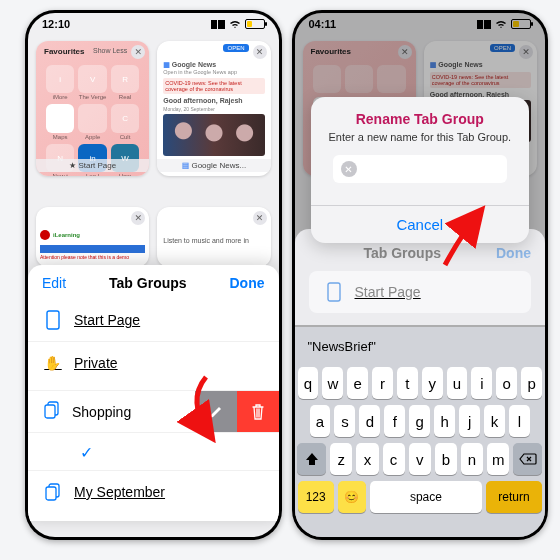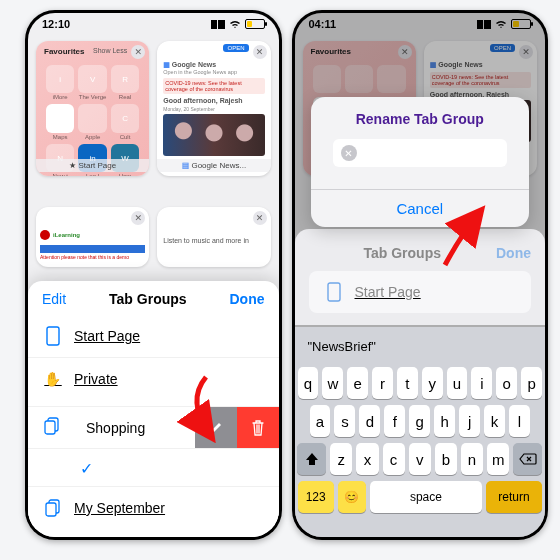--- a/index.html
+++ b/index.html
@@ -96,21 +96,21 @@
   .newsimg::before{content:"";position:absolute;inset:0;background:radial-gradient(circle at 20% 40%,#caa 8px,transparent 9px),radial-gradient(circle at 50% 45%,#caa 8px,transparent 9px),radial-gradient(circle at 80% 45%,#caa 8px,transparent 9px);}
   .musiccard{ padding:30px 6px; font-size:7px;}
   .schoolcard{ padding:20px 4px 4px;}
   .schoolcard .logo{height:16px; display:flex; align-items:center; gap:3px; font-size:6px;}
   .schoolcard .bluebar{height:8px; background:#2a6fd6; margin:2px 0;}
   .schoolcard .redtxt{color:#c00; font-size:5px; line-height:1.1;}
 
   
   .sheet {
     position: absolute;
-    left:0; right:0; bottom:0;
+    left:0; right:0; bottom:16px;
     height: 256px;
     background: #fff;
     border-radius: 14px 14px 0 0;
     box-shadow: 0 -2px 18px rgba(0,0,0,0.18);
   }
   .sheet-head {
     display:flex; align-items:center; justify-content:space-between;
     padding: 10px 14px 4px;
     font-size: 14px;
   }
@@ -124,38 +124,38 @@
     font-size: 14px;
     color:#000;
     border-top: 1px solid #f0f0f0;
     position:relative;
     background:#fff;
     text-decoration:underline;
   }
   .grp:first-child{border-top:none;}
   .grp .ico { width:18px; height:22px; display:flex; align-items:center; justify-content:center; color:#007aff;}
   .shopping-row { display:flex; align-items:stretch; border-top:1px solid #f0f0f0; border-bottom:1px solid #f0f0f0; margin:6px 0;}
-  .shopping-main { flex:1; display:flex; align-items:center; gap:26px; padding:10px 16px; font-size:14px;}
+  .shopping-main { flex:1; display:flex; align-items:center; gap:12px; padding:10px 16px; font-size:14px;}
   .action-btn { width:42px; display:flex; align-items:center; justify-content:center; color:#fff;}
   .action-edit { background:#8e8e93;}
   .action-del { background:#ff3b30;}
   .checkrow { display:flex; align-items:center; gap:12px; padding: 4px 16px 8px 52px; font-size:14px;}
   .checkrow .chk { color:#007aff; font-size:16px;}
 
   
   .dim {
     position:absolute; inset:0; background:rgba(0,0,0,0.28);
   }
   .alert {
     position:absolute; left:16px; right:16px; top:84px;
     background:#f3f3f5; border-radius:14px; overflow:hidden;
     box-shadow: 0 4px 18px rgba(0,0,0,0.2);
   }
   .alert-body { padding:14px 14px 10px; text-align:center;}
-  .alert-title { font-weight:600; font-size:14px; color:#4c1d95;}
+  .alert-title { font-weight:600; font-size:14px; color:#be185d;}
   .alert-msg { font-size:11px; color:#333; margin-top:4px;}
   .alert-input {
     margin:12px 8px 0; background:#fff; border-radius:6px;
     display:flex; align-items:center; padding:6px 8px;
     font-size:13px;
   }
   .alert-input .val { flex:1; text-align:left; color:#000;}
   .caret { display:inline-block; width:1px; height:14px; background:#007aff; margin-left:1px; vertical-align:middle; animation: blink 1s infinite;}
   @keyframes blink { 50%{opacity:0;} }
   .clear { width:16px; height:16px; border-radius:50%; background:#c7c7cc; color:#fff; font-size:10px; display:flex; align-items:center; justify-content:center;}
@@ -428,20 +428,21 @@
                 <rect x="1" y="1" width="12" height="18" rx="2" fill="none" stroke="#6fa6e8" stroke-width="1.4"></rect>
               </svg>
             </span>
           <span style="color:#888">Start Page</span>
         </div>
       </div>
 
       <div class="alert">
         <div class="alert-body">
           <div class="alert-title">Rename Tab Group</div>
+          <div class="alert-msg">Enter a new name for this Tab Group.</div>
           <div class="alert-input">
             <span class="clear">✕</span>
           </div>
         </div>
         <div class="alert-btns">
           <div class="alert-btn">Cancel</div>
         </div>
       </div>
 
       <div class="arrow" style="left:138px; top:192px;">

